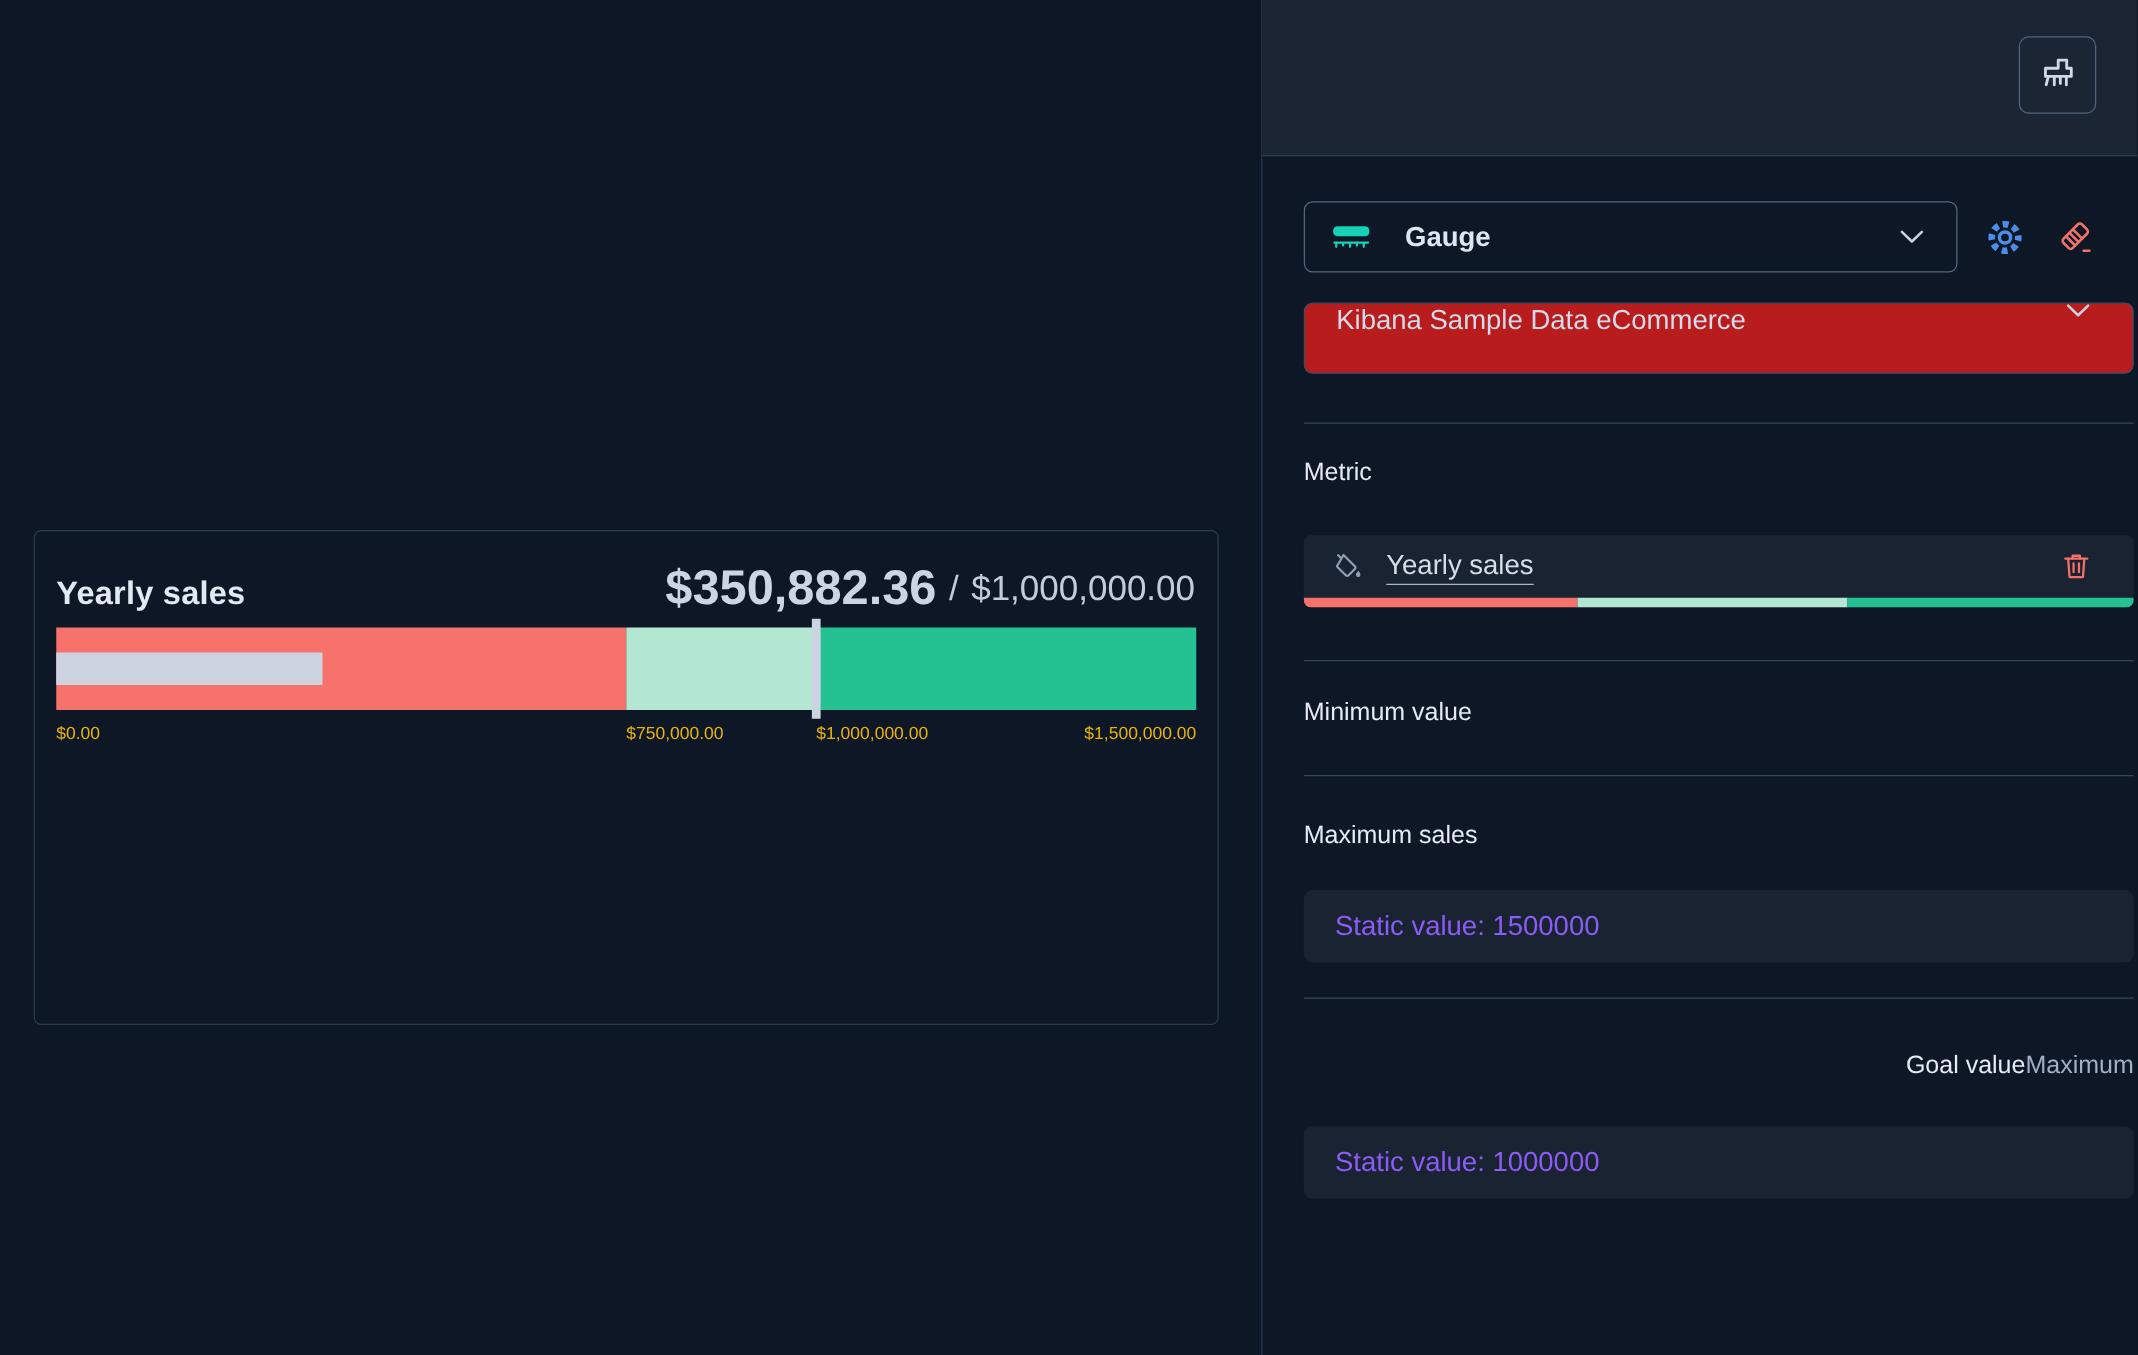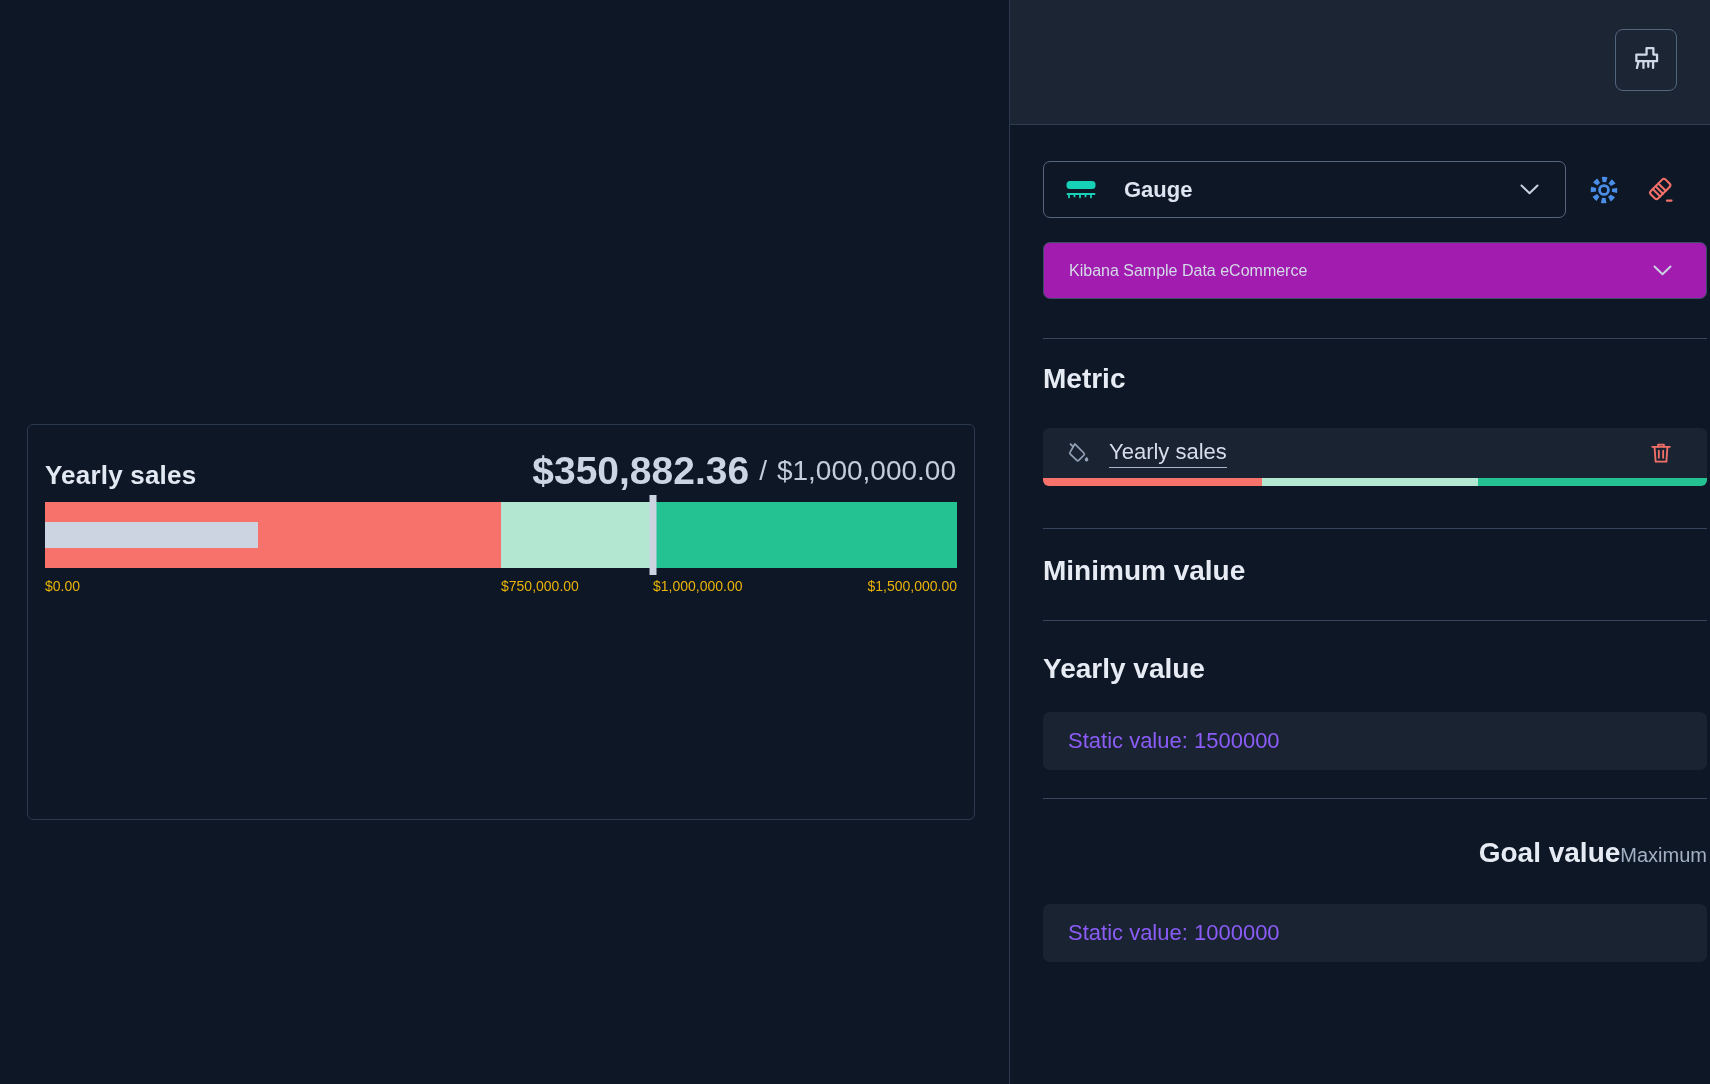--- a/index.html
+++ b/index.html
@@ -66,32 +66,32 @@
   .select-chevron { margin-left:auto; color:#c9d3e2; display:flex; }
   .icon-btn {
     width:44px; height:44px; background:transparent; border:none; border-radius:6px;
     display:flex; align-items:center; justify-content:center; cursor:pointer; padding:0;
   }
   .icon-btn.gear { margin-left:16px; color:#4a8ee8; }
   .icon-btn.eraser { margin-left:12px; color:#f3706a; }
 
   .dataset-select {
     margin-top:24px; width:664px; height:57px;
-    background:#a21caf; border:1px solid #3d4d66; border-radius:7px;
-    display:flex; align-items:center; padding:0 34px 0 25px; cursor:pointer;
-    color:#d4dbe8; font-size:16px; font-family:inherit;
+    background:#b91c1c; border:1px solid #3d4d66; border-radius:7px;
+    display:flex; align-items:flex-start; padding:0 34px 0 25px; cursor:pointer;
+    color:#d4dbe8; font-size:22px; font-family:inherit;
   }
 
   .divider { border:none; border-top:1px solid #36445c; margin:0; width:664px; }
   .div-1 { margin-top:39px; }
   .div-2 { margin-top:42px; }
   .div-3 { margin-top:38px; }
   .div-4 { margin-top:28px; }
 
-  .section-label { font-size:28px; font-weight:700; color:#e6ebf4; line-height:23px; }
+  .section-label { font-size:20px; font-weight:400; color:#e6ebf4; line-height:23px; }
   .lbl-metric { margin-top:28px; }
   .lbl-min { margin-top:30px; }
   .lbl-max { margin-top:36px; }
   .section-row {
     margin-top:42px; width:664px; display:flex; align-items:baseline; justify-content:flex-end;
   }
   .optional { font-size:20px; font-weight:400; color:#a3b0c4; }
 
   .metric-row {
     position:relative; margin-top:38px; width:664px; height:58px;
@@ -252,21 +252,21 @@
             <div class="palette-seg" style="width: 34.5%; background: rgb(36, 194, 146);"></div>
           </div>
       </div>
 
       <hr class="divider div-2">
 
       <div class="section-label lbl-min">Minimum value</div>
 
       <hr class="divider div-3">
 
-      <div class="section-label lbl-max">Yearly value</div>
+      <div class="section-label lbl-max">Maximum sales</div>
       <button class="static-box box-max">
         <span>Static value: 1500000</span>
       </button>
 
       <hr class="divider div-4">
 
       <div class="section-row">
         <span class="section-label" style="margin-top:0">Goal value</span>
         <span class="optional">Maximum</span>
       </div>

